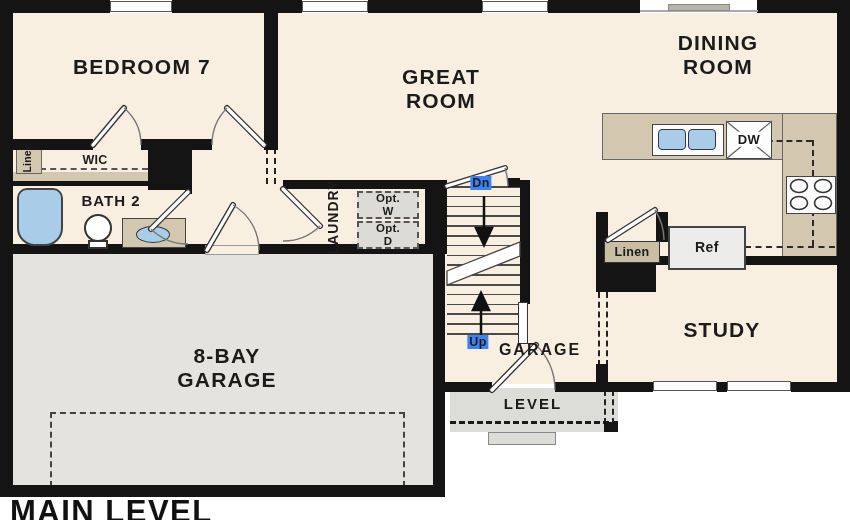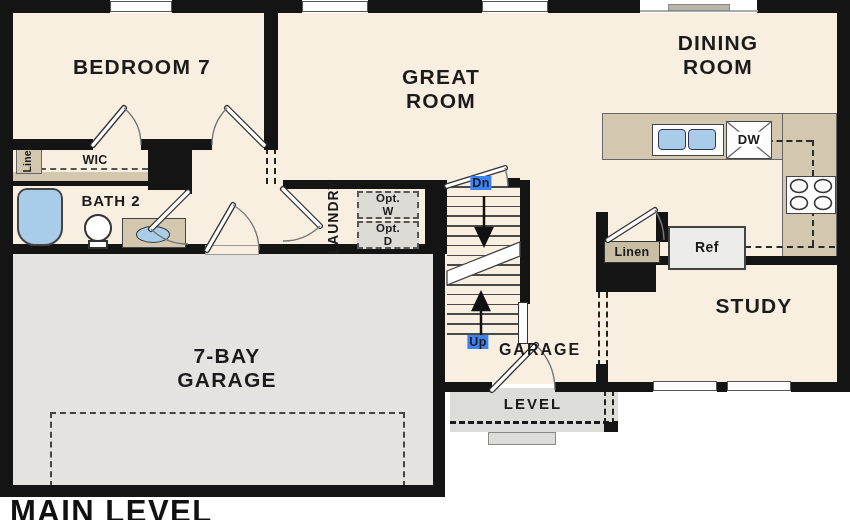--- a/index.html
+++ b/index.html
@@ -185,33 +185,33 @@
         <path d="M555,390 A63,63 0 0 0 536,345"></path>
       </g>
     </g>
   </svg>
 
   <div class="lbl xl" style="left:142px;top:67px;">BEDROOM 7</div>
   <div class="lbl xl" style="left:441px;top:89px;">GREAT
 ROOM</div>
   <div class="lbl xl" style="left:718px;top:55px;">DINING
 ROOM</div>
-  <div class="lbl xl" style="left:722px;top:306px;margin-left:32px;">STUDY</div>
+  <div class="lbl xl" style="left:722px;top:330px;">STUDY</div>
   <div class="lbl md" style="left:111px;top:201px;">BATH 2</div>
   <div class="lbl sm" style="left:95px;top:160px;">WIC</div>
   <div class="lbl xs rot" style="left:28px;top:158px;">Linen</div>
   <div class="lbl md rot" style="left:334px;top:217px;font-size:14px;">LAUNDRY</div>
   <div class="lbl sm" style="left:388px;top:205px;font-size:11.5px;">Opt.
 W</div>
   <div class="lbl sm" style="left:388px;top:235px;font-size:11.5px;">Opt.
 D</div>
   <div class="lbl sm" style="left:632px;top:252px;">Linen</div>
   <div class="lbl md" style="left:707px;top:248px;font-size:14px;letter-spacing:.5px;">Ref</div>
   <div class="lbl sm" style="left:749px;top:140px;font-size:13px;"><span class="bgmask" style="background:#fff;">DW</span></div>
   <div class="lbl sm" style="left:481px;top:183px;"><span class="bgmask">Dn</span></div>
   <div class="lbl sm" style="left:478px;top:342px;"><span class="bgmask">Up</span></div>
   <div class="lbl md" style="left:540px;top:350px;font-size:16px;letter-spacing:2px;">GARAGE</div>
   <div class="lbl md" style="left:533px;top:404px;letter-spacing:2px;">LEVEL</div>
-  <div class="lbl xl" style="left:227px;top:368px;">7-BAY
+  <div class="lbl xl" style="left:227px;top:368px;">8-BAY
 GARAGE</div>
   <div id="main-level-label">MAIN LEVEL</div>
 
 </div>
 
 </body></html>

